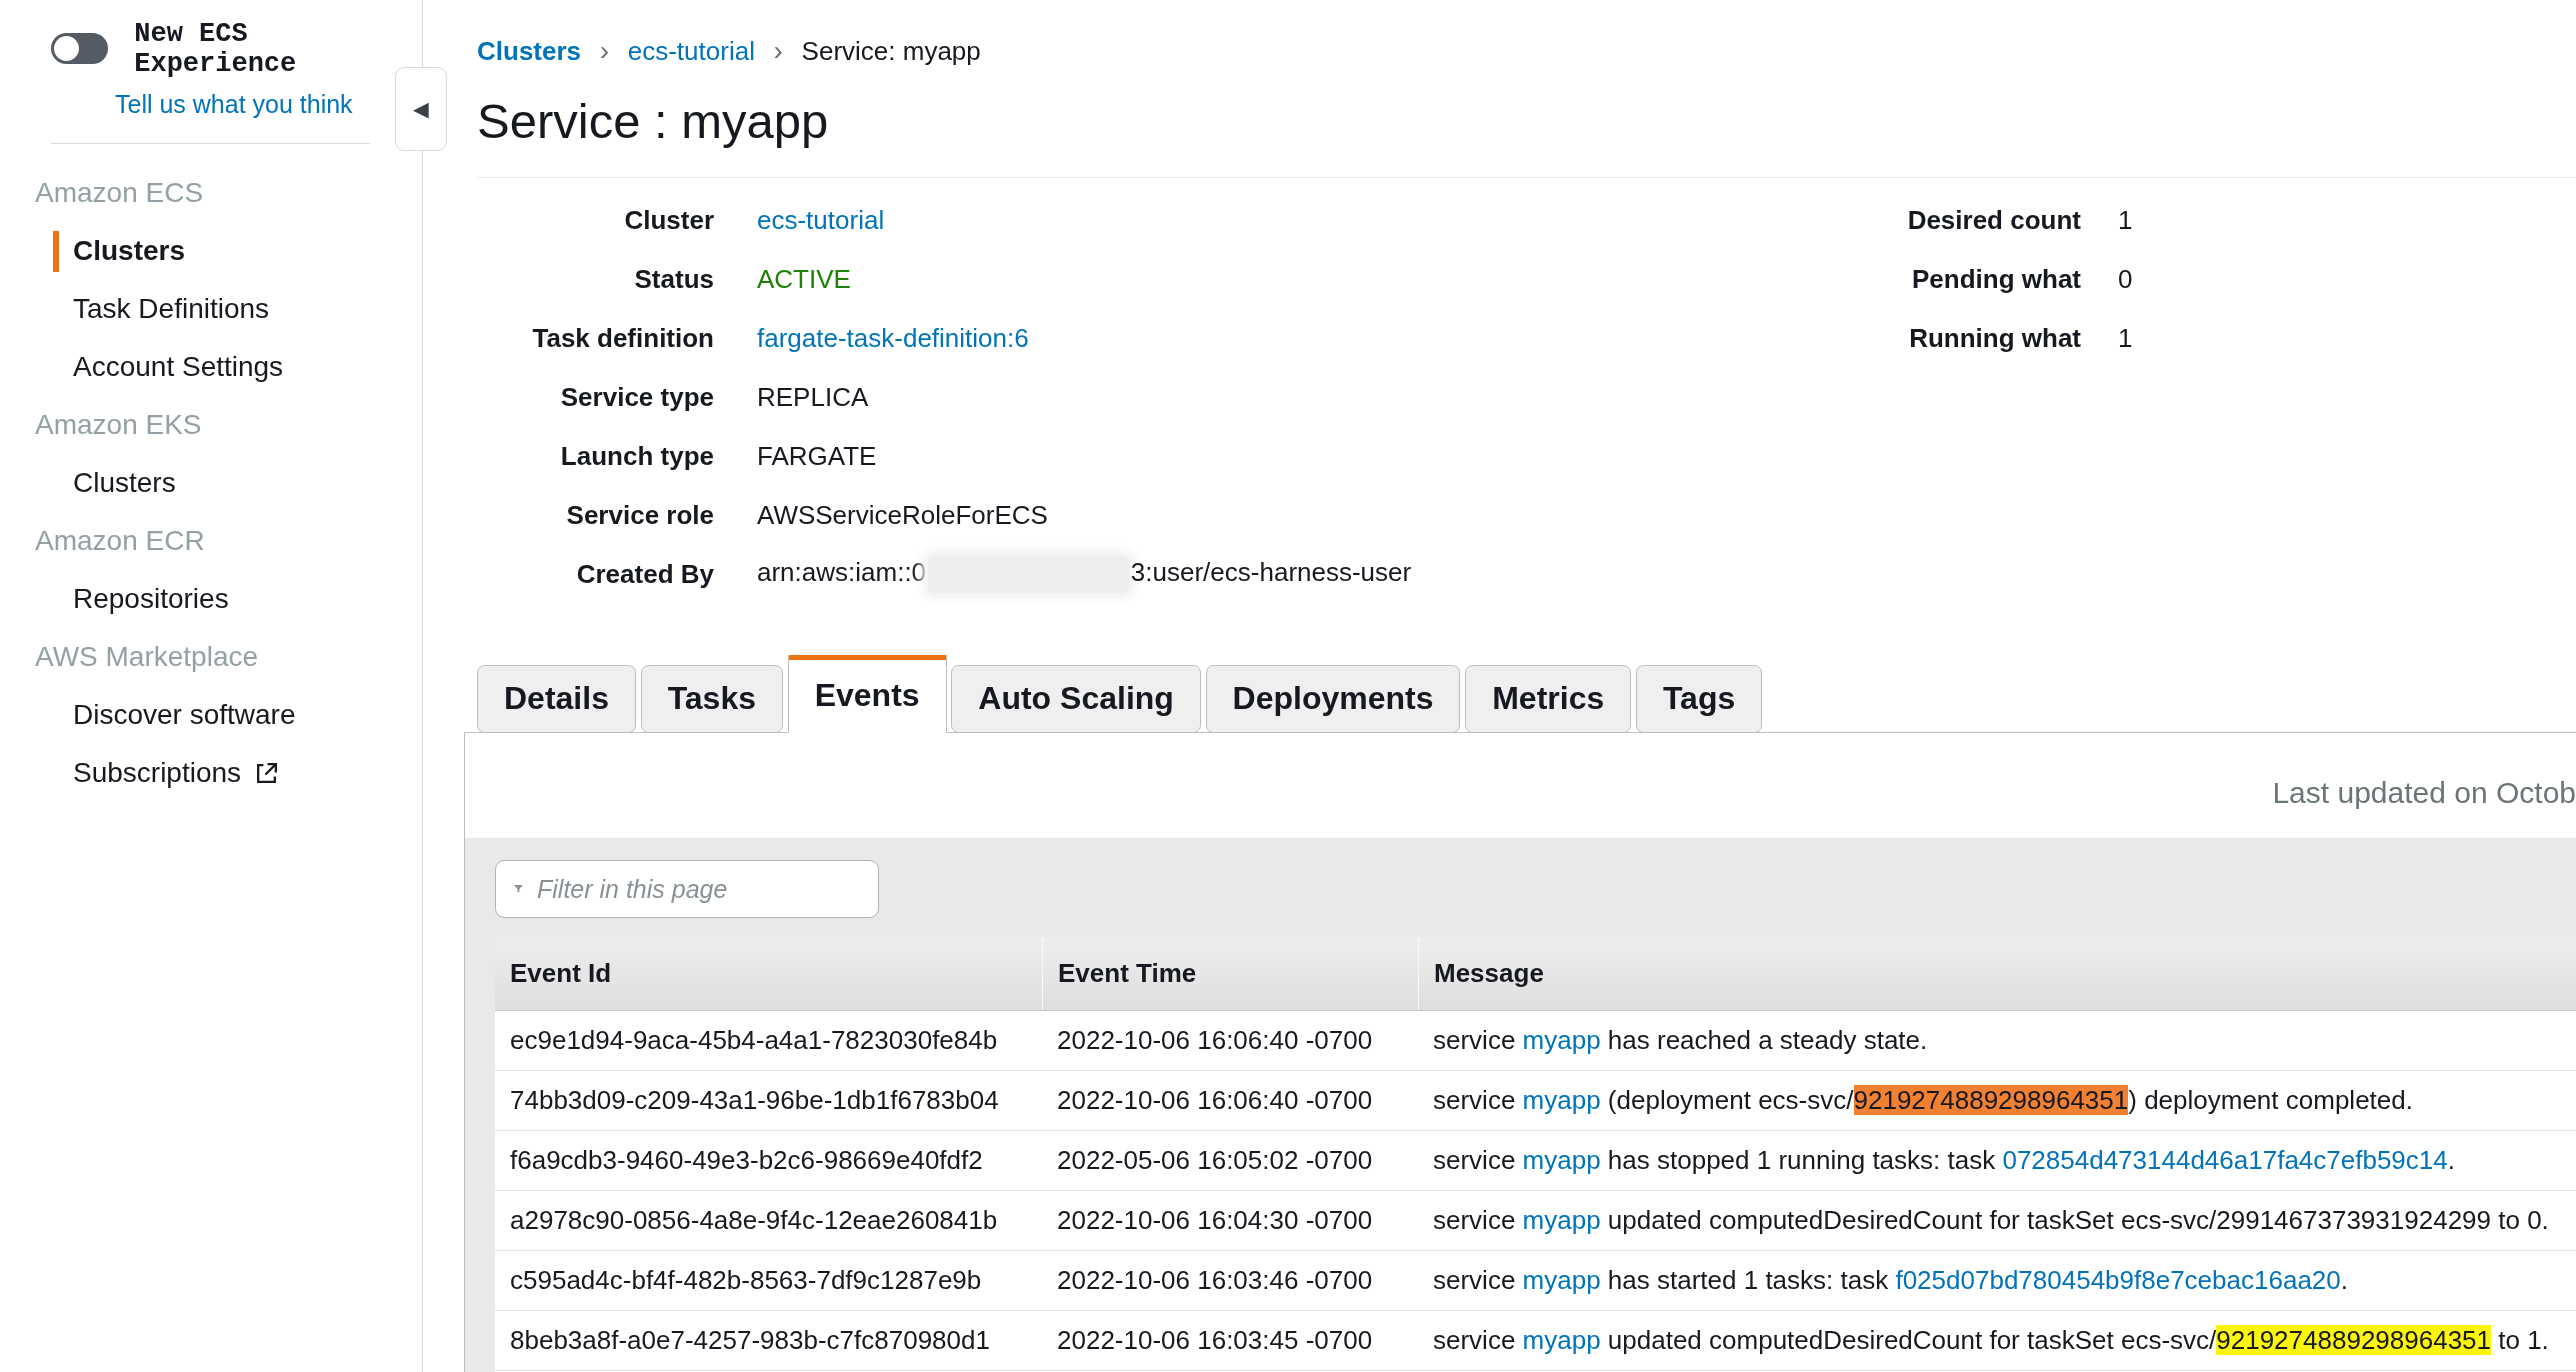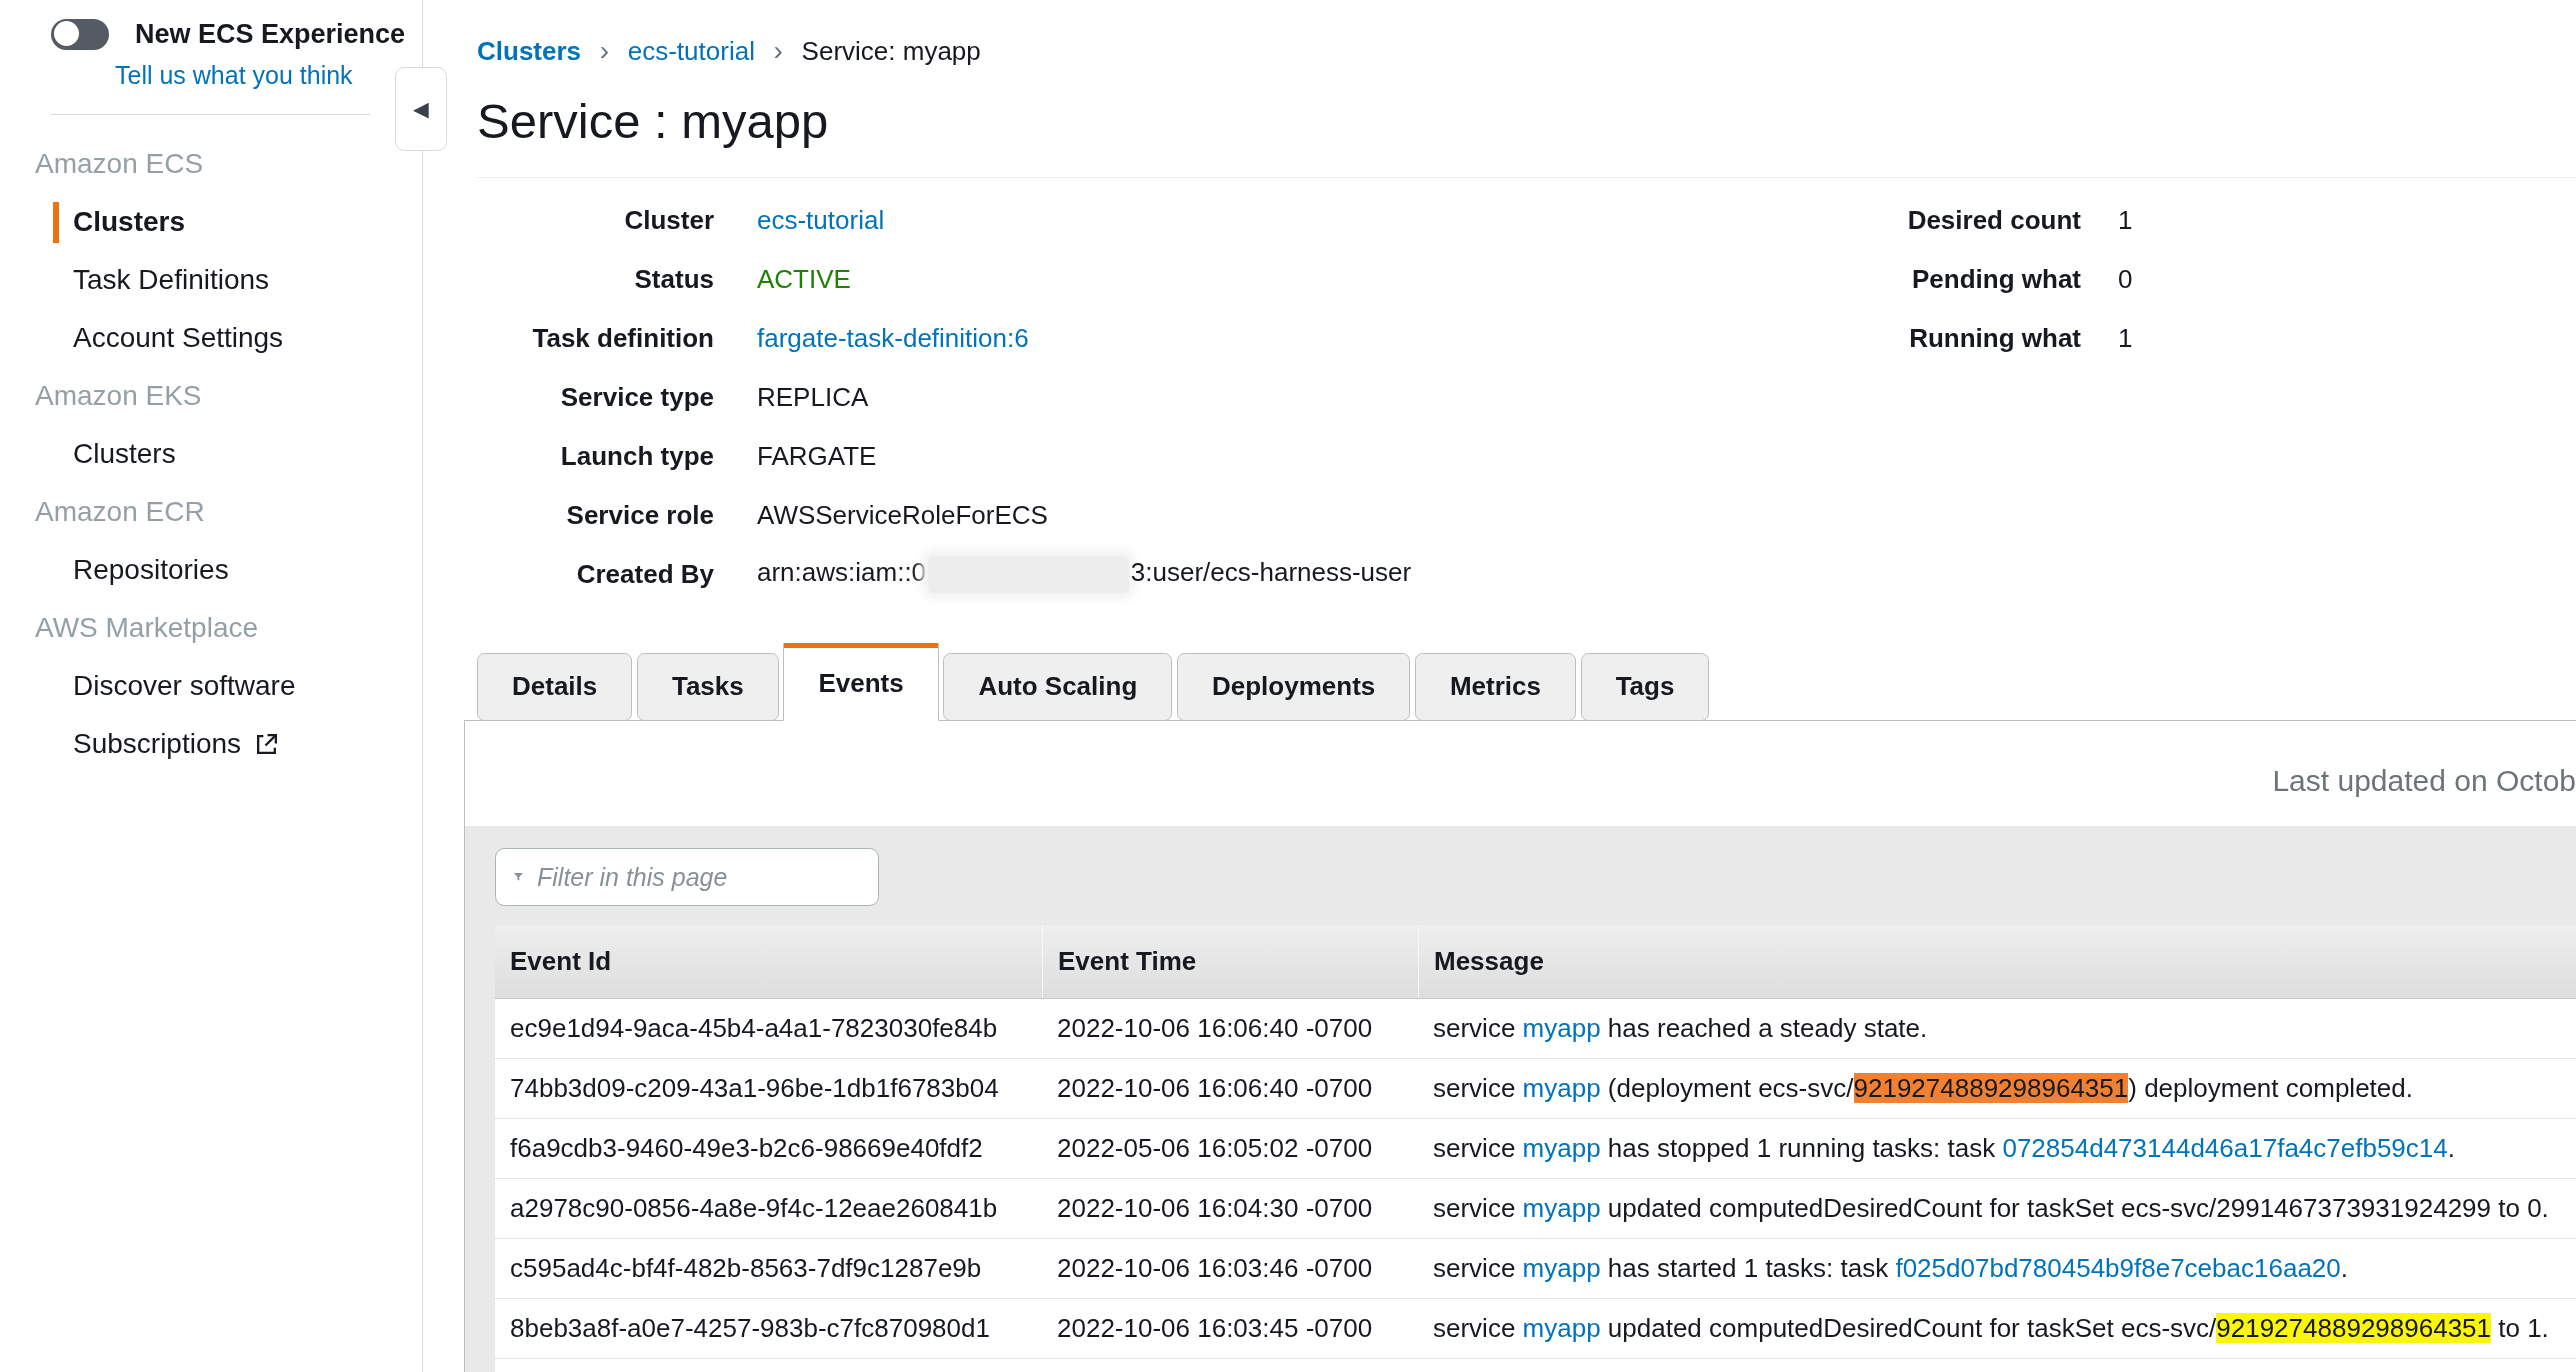--- a/index.html
+++ b/index.html
@@ -4,21 +4,21 @@
 <style>
   html,body{margin:0;padding:0;}
   body{
     width:2576px;height:1373px;position:relative;overflow:hidden;background:#fff;
     font-family:"Liberation Sans","DejaVu Sans",sans-serif;color:#16191f;
   }
   .app{display:flex;height:100%;}
 
   
   .sidebar{width:422px;min-width:422px;border-right:0.9px solid #d5dbdb;position:relative;background:#fff;}
-  .toggle-row{display:flex;align-items:center;gap:26px;padding:18.7px 0 0 51px;}
+  .toggle-row{display:flex;align-items:center;gap:26px;padding:18.7px 0 0 51px;font-family:Liberation Mono, monospace;}
   .toggle{width:58px;height:31px;border-radius:16px;background:#545b64;position:relative;display:inline-block;cursor:pointer;}
   .knob{position:absolute;left:2.8px;top:2.8px;width:25px;height:25px;border-radius:50%;background:#fff;}
   .toggle-label{font-size:27px;font-weight:600;}
   .feedback{display:block;color:#0073bb;font-size:25px;margin:11.2px 0 0 115px;text-decoration:none;cursor:pointer;}
   .side-sep{border:none;border-top:0.9px solid #d5dbdb;margin:24px 52px 20.5px 51px;}
   .nav-h{font-size:28px;color:#95a0a6;height:58px;display:flex;align-items:center;padding-left:35px;}
   .nav-i{font-size:28px;color:#16191f;height:58px;display:flex;align-items:center;padding-left:73px;position:relative;cursor:pointer;}
   .nav-i.active{font-weight:bold;}
   .nav-i.active::before{content:"";position:absolute;left:53px;top:8.4px;width:5.6px;height:41px;background:#ec7211;}
   .ext-ic{margin-left:13px;}
@@ -47,23 +47,23 @@
     vertical-align:middle;box-shadow:0 0 9.3px 6.5px #f3f3f3;margin:0 1.9px;}
 
   .seg-link{color:#0073bb;cursor:pointer;}
   .seg-green{color:#1d8102;}
   .seg-ho{background:#f28033;color:#16191f;}
   .seg-hy{background:#fbf50c;color:#16191f;}
 
   
   .tabs-wrap{margin-top:39px;position:relative;}
   .tabs{display:flex;gap:4.7px;align-items:flex-end;position:relative;z-index:2;}
-  .tab{height:68px;display:flex;align-items:center;padding:0 34px;background:#efeff0;
-    border:0.9px solid #b9bfbf;border-radius:7.5px;font-size:26px;font-weight:bold;
-    box-sizing:border-box;margin-bottom:-0.9px;cursor:pointer;}
+  .tab{height:68px;display:flex;align-items:center;padding:0 26px;background:#efeff0;
+    border:0.9px solid #b9bfbf;border-radius:7.5px;font-size:32px;font-weight:bold;
+    box-sizing:border-box;margin-bottom:-0.9px;cursor:pointer;margin-top:12px;}
   .tab.active{background:#fff;border-top:5.6px solid #ec7211;border-bottom:0.9px solid #fff;
     height:78px;border-radius:1.9px 1.9px 0 0;}
   .tab-panel{border-top:0.9px solid #b9bfbf;border-left:0.9px solid #b9bfbf;background:#fff;
     height:674px;position:relative;margin-left:-13px;z-index:1;box-sizing:border-box;}
   .last-updated{position:absolute;top:43px;right:0;font-size:30px;color:#6b7578;white-space:nowrap;}
   .gray-area{margin-top:105px;background:#e9e9e9;height:calc(100% - 105px);box-sizing:border-box;
     padding:22.4px 0 0 30px;overflow:hidden;}
 
   .filter-box{display:flex;align-items:center;width:384px;height:58px;background:#fff;
     border:0.9px solid #a9b4b4;border-radius:9.3px;padding:0 17px;box-sizing:border-box;gap:11.2px;}

